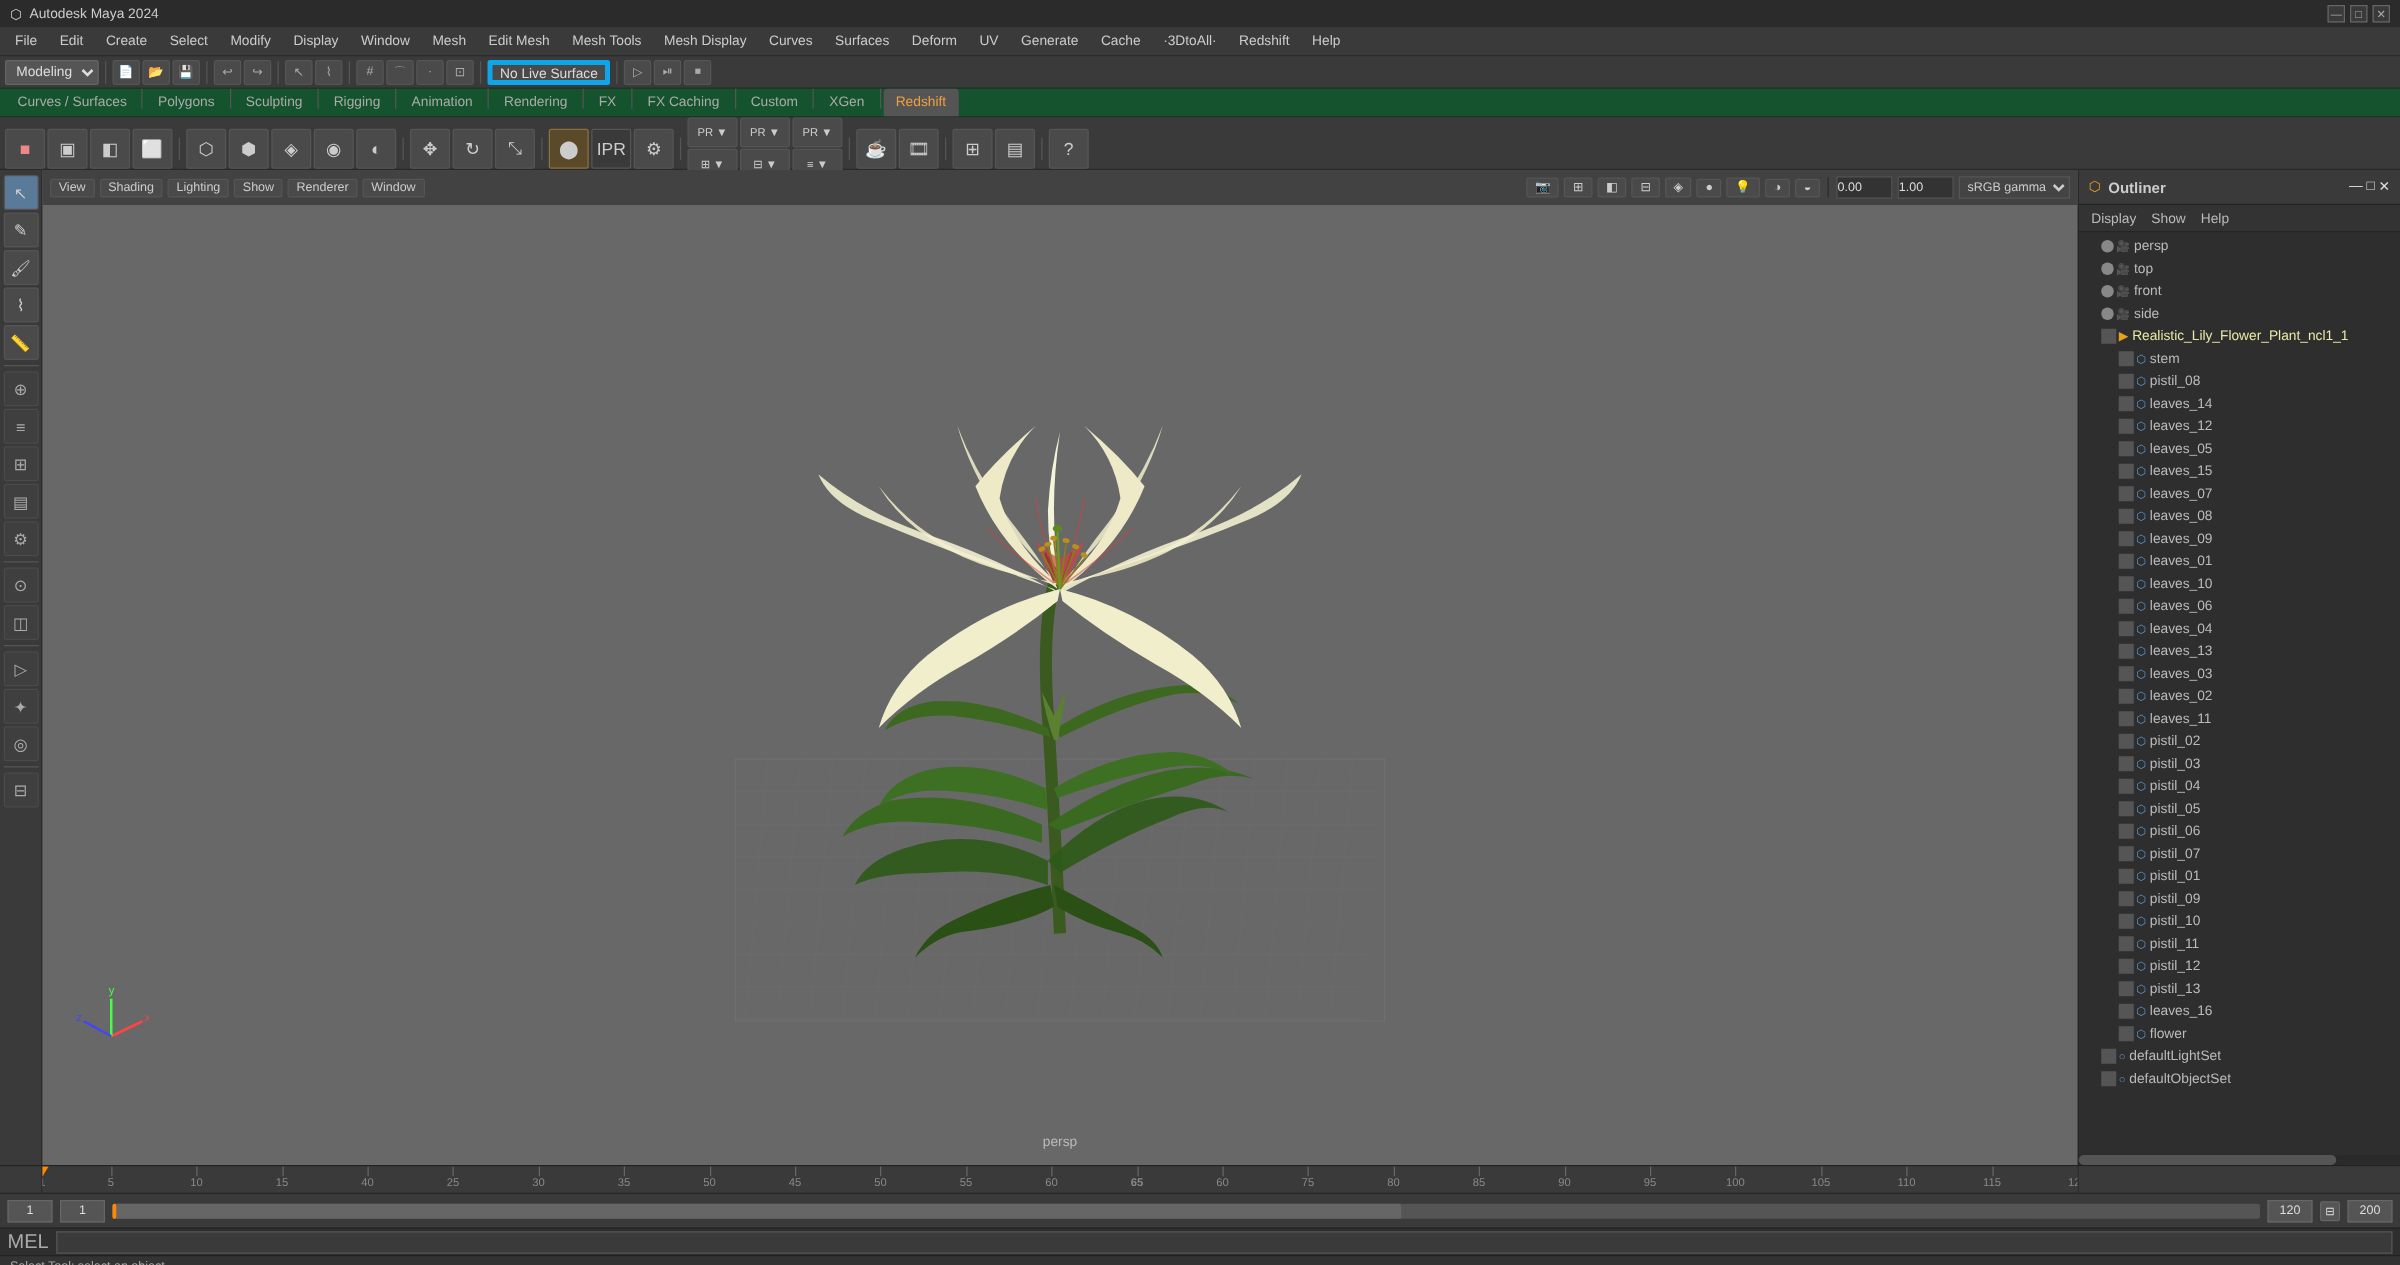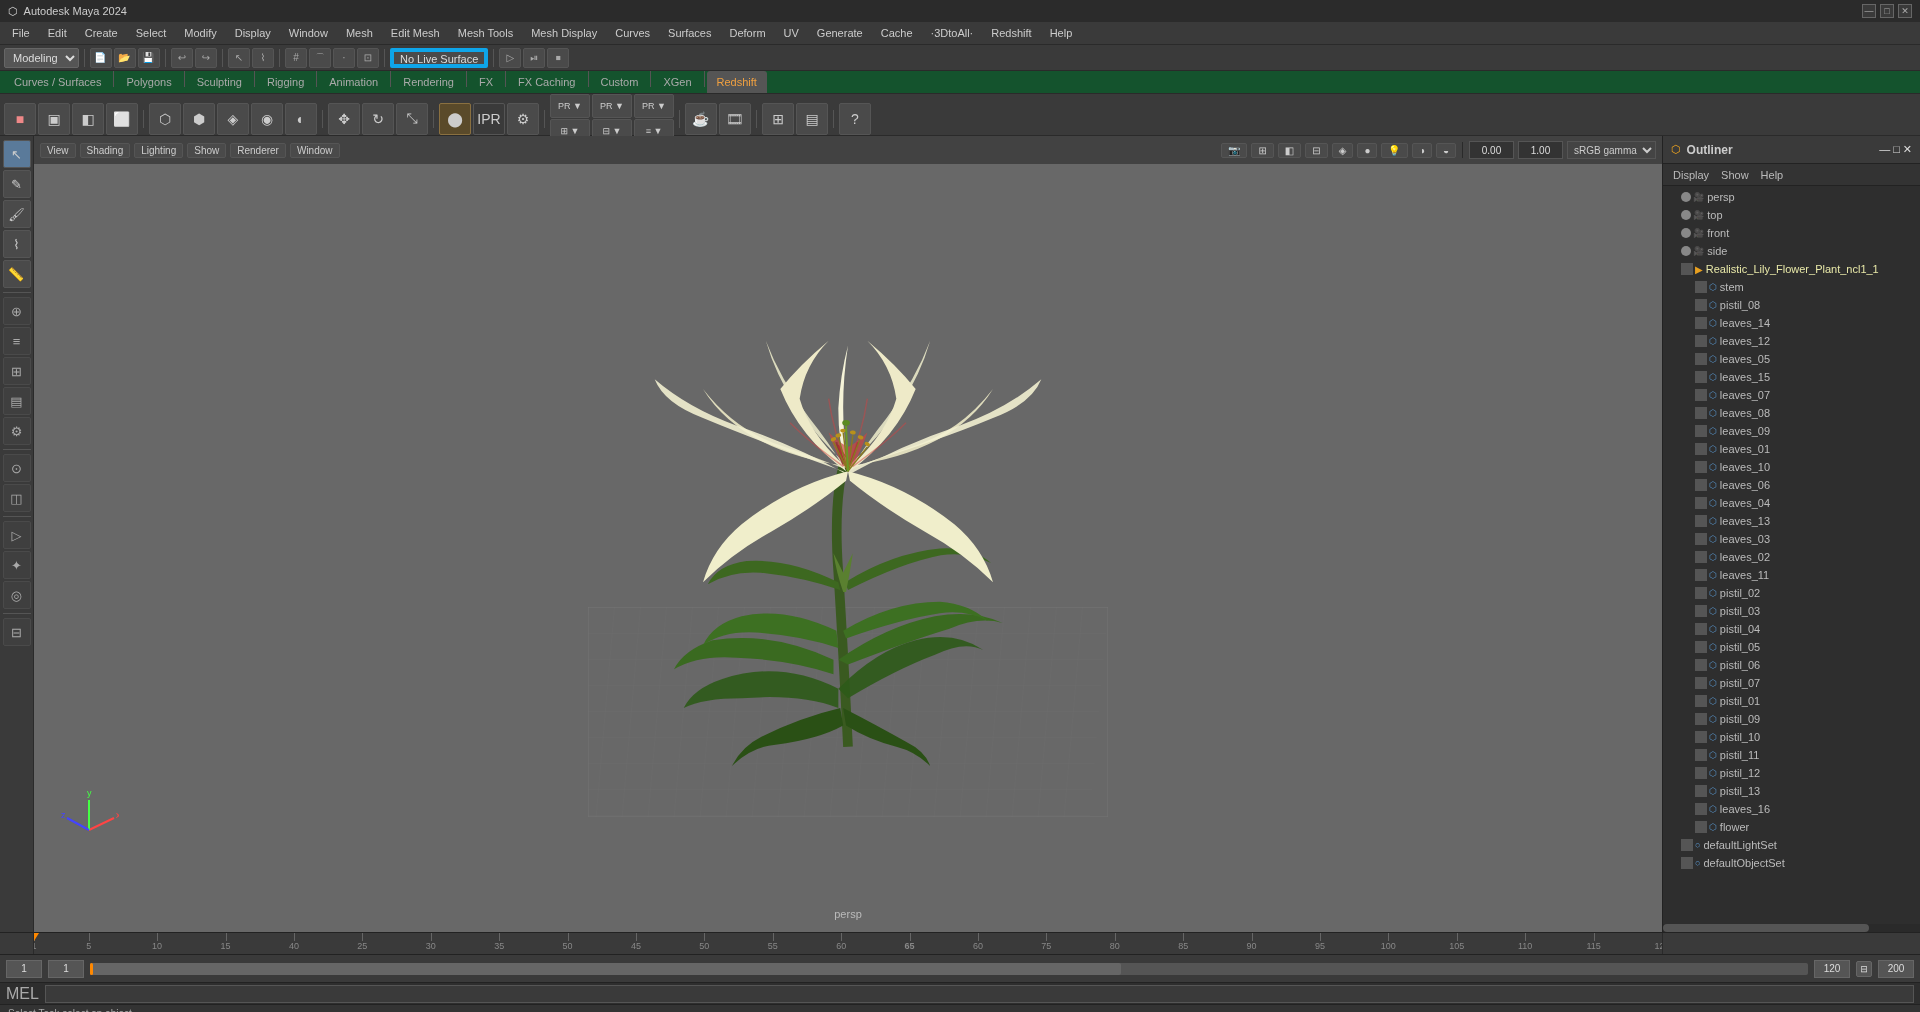--- a/index.html
+++ b/index.html
@@ -105,21 +105,21 @@
       position: absolute;
       top: 0; left: 0; right: 0;
       height: 28px;
       background: rgba(50,50,50,0.7);
       display: flex;
       align-items: center;
       padding: 0 6px;
       gap: 4px;
     }
     .vp-btn { padding: 1px 6px; background: #4a4a4a; border: 1px solid #555; border-radius: 2px; cursor: pointer; font-size: 10px; color: #ccc; }
-    .vp-num-input { width: 45px; height: 18px; background: #333; border: 1px solid #555; color: #ddd; font-size: 10px; text-align: center; }
+    .vp-num-input { width: 45px; height: 18px; background: #333; border: 1px solid #555; color: #ddd; font-size: 10px; }
     .vp-select { background: #444; border: 1px solid #555; color: #ccc; font-size: 10px; padding: 1px 2px; height: 18px; }
 
     
     #flower-container {
       position: absolute;
       top: 30px; left: 0; right: 0; bottom: 60px;
       display: flex;
       align-items: center;
       justify-content: center;
     }

